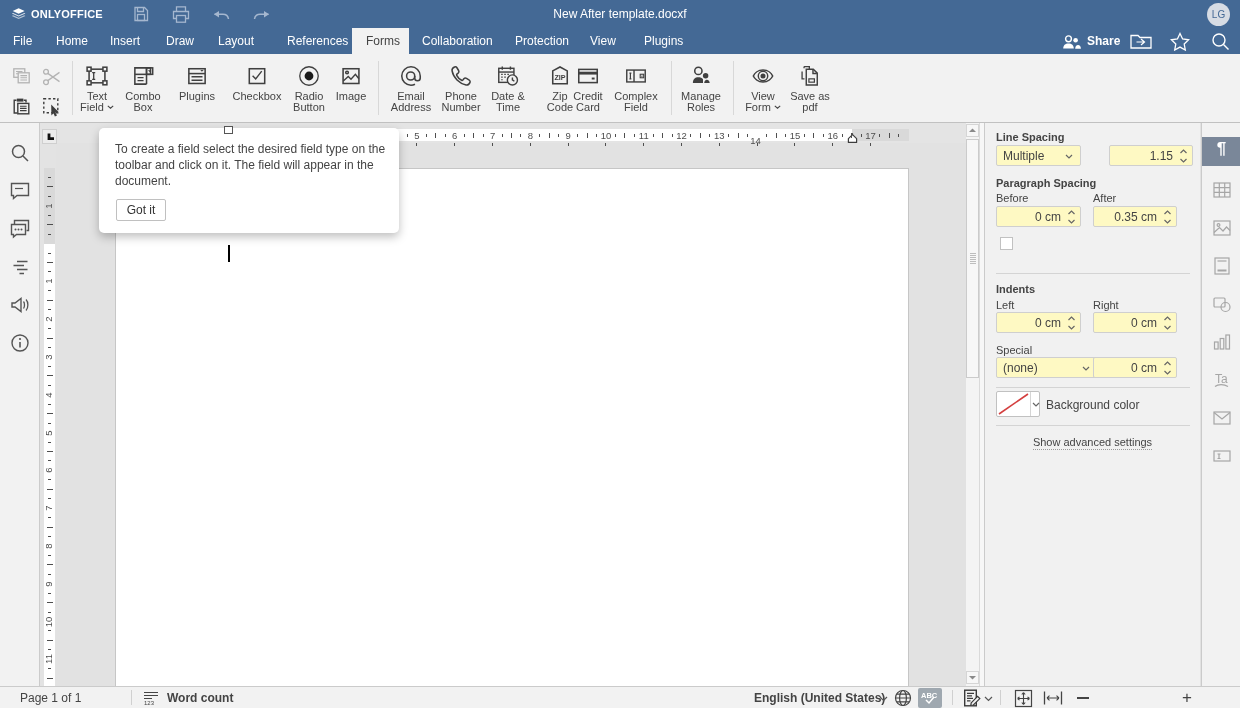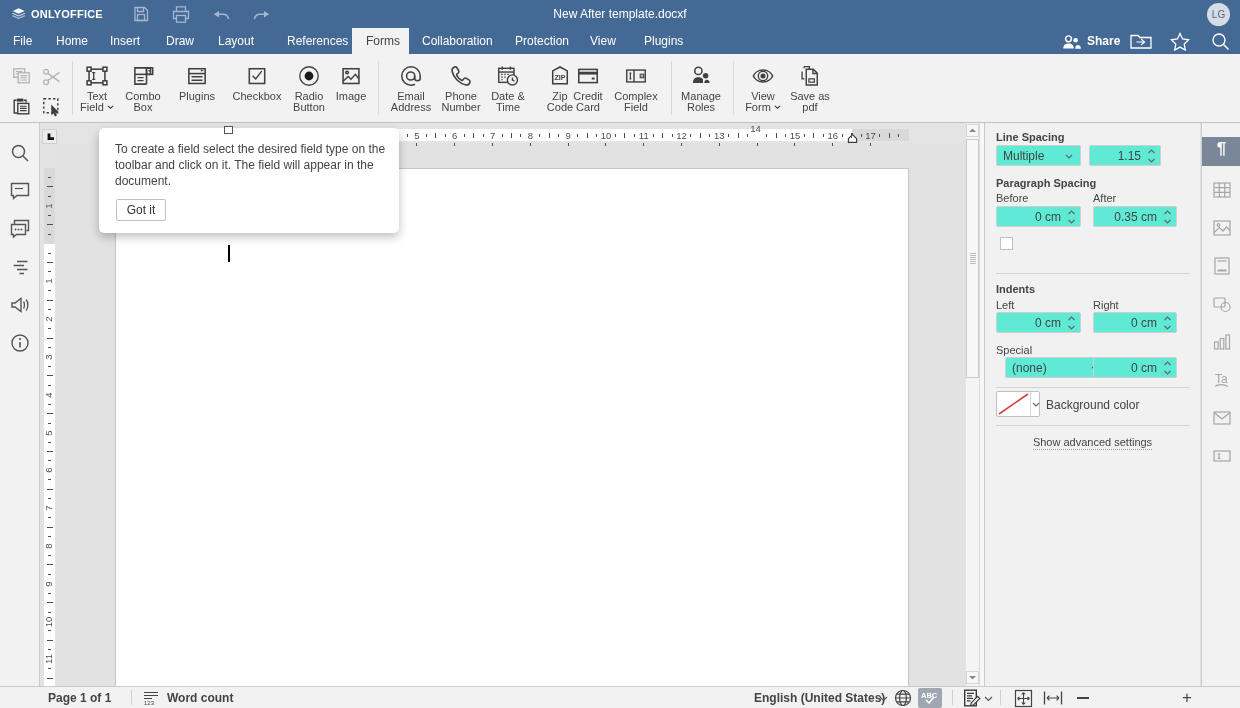--- a/index.html
+++ b/index.html
@@ -34,21 +34,21 @@
 #page{left:115px;top:168px;width:794px;height:518px;background:#fff;border:1px solid #c6c6c6;border-bottom:none}
 #cursor{left:228px;top:245px;width:2px;height:17px;background:#000}
 
 #vscroll{left:966px;top:123px;width:13px;height:563px;background:#f4f4f4}
 .sbtn{position:absolute;left:0px;width:13px;height:13px;background:#f7f7f7;border:1px solid #d5d5d5}
 #vthumb{position:absolute;left:0px;top:16px;width:13px;height:239px;background:#f7f7f7;border:1px solid #cbcbcb}
 #splitter{left:979px;top:123px;width:6px;height:563px;background:#f7f7f7;border-left:1px solid #dadada;border-right:1px solid #cbcbcb}
 
 #panel{left:985px;top:123px;width:215px;height:563px;background:#f1f1f1;font-size:11px;color:#444}
 .plbl{position:absolute;font-weight:bold;font-size:11px;color:#444}
-.pfld{position:absolute;height:21px;border:1px solid #cfcfcf;border-radius:2px;background:#5eead4;font-size:12px;color:#444}
+.pfld{position:absolute;height:21px;border:1px solid #cfcfcf;border-radius:2px;background:#fef9c3;font-size:12px;color:#444}
 .pfld .txt{position:absolute;left:6px;top:3px}
 .pfld .rtxt{position:absolute;right:19px;top:3px}
 .spin{position:absolute;right:4px;top:2px;width:9px;height:16px}
 .dchev{position:absolute;right:7px;top:8px}
 #iconbar{left:1201px;top:123px;width:39px;height:563px;background:#f2f2f2;border-left:1px solid #cbcbcb}
 .ric{position:absolute;left:10px;width:20px;height:20px}
 
 #status{left:0;top:686px;width:1240px;height:22px;background:#f2f2f2;border-top:1px solid #cbcbcb;font-size:12px;color:#444}
 
 #popup{left:99px;top:128px;width:300px;height:105px;background:#fff;border-radius:5px;box-shadow:0 4px 10px rgba(0,0,0,0.25);z-index:40}
@@ -366,21 +366,21 @@
     <div class="rnum" style="left:634.54px;top:7.5px;width:14px;text-align:center">12</div>
     <div class="tick" style="left:641.04px;top:20.3px;width:1px;height:3px"></div>
     <div class="tick" style="left:650.48875px;top:10.5px;width:1px;height:3px"></div>
     <div class="tick" style="left:659.9375px;top:9.5px;width:1px;height:5px"></div>
     <div class="tick" style="left:669.38625px;top:10.5px;width:1px;height:3px"></div>
     <div class="rnum" style="left:672.335px;top:7.5px;width:14px;text-align:center">13</div>
     <div class="tick" style="left:678.835px;top:20.3px;width:1px;height:3px"></div>
     <div class="tick" style="left:688.28375px;top:10.5px;width:1px;height:3px"></div>
     <div class="tick" style="left:697.7325000000001px;top:9.5px;width:1px;height:5px"></div>
     <div class="tick" style="left:707.18125px;top:10.5px;width:1px;height:3px"></div>
-    <div class="rnum" style="left:710.13px;top:1px;width:14px;text-align:left">14</div>
+    <div class="rnum" style="left:710.13px;top:13px;width:14px;text-align:left">14</div>
     <div class="tick" style="left:716.63px;top:20.3px;width:1px;height:3px"></div>
     <div class="tick" style="left:726.07875px;top:10.5px;width:1px;height:3px"></div>
     <div class="tick" style="left:735.5275px;top:9.5px;width:1px;height:5px"></div>
     <div class="tick" style="left:744.97625px;top:10.5px;width:1px;height:3px"></div>
     <div class="rnum" style="left:747.9250000000001px;top:7.5px;width:14px;text-align:center">15</div>
     <div class="tick" style="left:754.4250000000001px;top:20.3px;width:1px;height:3px"></div>
     <div class="tick" style="left:763.87375px;top:10.5px;width:1px;height:3px"></div>
     <div class="tick" style="left:773.3225px;top:9.5px;width:1px;height:5px"></div>
     <div class="tick" style="left:782.77125px;top:10.5px;width:1px;height:3px"></div>
     <div class="rnum" style="left:785.72px;top:7.5px;width:14px;text-align:center">16</div>
@@ -507,21 +507,21 @@
 </div>
 
 <div class="ab" id="panel">
   <div class="plbl" style="left:11px;top:8px">Line Spacing</div>
   <div class="pfld" style="left:11px;top:22px;width:85px">
       <span class="txt">Multiple</span>
       <svg class="dchev" width="8" height="5" viewBox="0 0 8 5">
         <path d="M1 1 L4 4 L7 1" stroke="#666" stroke-width="1.2" fill="none"></path>
       </svg>
     </div>
-  <div class="pfld" style="left:104px;top:22px;width:72px">
+  <div class="pfld" style="left:124px;top:22px;width:84px">
       <span class="rtxt">1.15</span>
     <svg class="spin" width="9" height="16" viewBox="0 0 9 16">
         <path d="M1.5 5 L4.5 2 L7.5 5 M1.5 11 L4.5 14 L7.5 11" stroke="#666" stroke-width="1.2" fill="none"></path>
       </svg>
     </div>
   <div class="plbl" style="left:11px;top:54px">Paragraph Spacing</div>
   <div class="ab" style="left:11px;top:69px">Before</div>
   <div class="ab" style="left:108px;top:69px">After</div>
   <div class="pfld" style="left:11px;top:83px;width:85px">
       <span class="rtxt">0 cm</span>
@@ -548,21 +548,21 @@
     </div>
   <div class="pfld" style="left:108px;top:189px;width:84px">
       <span class="rtxt">0 cm</span>
     <svg class="spin" width="9" height="16" viewBox="0 0 9 16">
         <path d="M1.5 5 L4.5 2 L7.5 5 M1.5 11 L4.5 14 L7.5 11" stroke="#666" stroke-width="1.2" fill="none"></path>
       </svg>
     </div>
   <div class="ab" style="left:11px;top:221px">Special</div>
   <div class="ab" style="left:11px;top:264px;width:194px;height:1px;background:#d4d4d4"></div>
   <div class="ab" style="left:11px;top:302px;width:194px;height:1px;background:#d4d4d4"></div>
-  <div class="pfld" style="left:20px;top:234px;width:102px">
+  <div class="pfld" style="left:11px;top:234px;width:102px">
       <span class="txt">(none)</span>
       <svg class="dchev" width="8" height="5" viewBox="0 0 8 5">
         <path d="M1 1 L4 4 L7 1" stroke="#666" stroke-width="1.2" fill="none"></path>
       </svg>
     </div>
   <div class="pfld" style="left:108px;top:234px;width:84px">
       <span class="rtxt">0 cm</span>
     <svg class="spin" width="9" height="16" viewBox="0 0 9 16">
         <path d="M1.5 5 L4.5 2 L7.5 5 M1.5 11 L4.5 14 L7.5 11" stroke="#666" stroke-width="1.2" fill="none"></path>
       </svg>
@@ -612,21 +612,21 @@
   <svg class="ric" style="top:285.2px" viewBox="0 0 20 20" fill="none" stroke="#a6a6a6" stroke-width="1.2">
     <rect x="2" y="4" width="16" height="12"></rect>
       <path d="M2 4.5 L10 11 L18 4.5"></path>
   </svg>
   <svg class="ric" style="top:323.3px" viewBox="0 0 20 20" fill="none" stroke="#a6a6a6" stroke-width="1.2">
     <rect x="2" y="5" width="16" height="10"></rect>
       <path d="M5.5 8 H8.5 M7 8 V12.5 M5.5 12.5 H8.5"></path>
   </svg>
 </div>
 <div class="ab" id="status">
-  <div class="ab" style="left:48px;top:4px;font-weight:bold">Page 1 of 1</div>
+  <div class="ab" style="left:20px;top:4px;font-weight:normal">Page 1 of 1</div>
   <div class="ab" style="left:131px;top:3px;width:1px;height:15px;background:#d0d0d0"></div>
   <svg class="ab" style="left:143px;top:4px" width="16" height="14" viewBox="0 0 16 14">
     <path d="M1 1.5 H15 M1 4.5 H15 M1 7.5 H9" stroke="#444" stroke-width="1.2" fill="none"></path>
     <text x="1" y="13.5" font-size="6" fill="#444" font-family="Liberation Sans">123</text>
   </svg>
   <div class="ab" style="left:167px;top:4px;font-weight:bold">Word count</div>
   <div class="ab" style="left:754px;top:4px;font-weight:bold">English (United States)</div>
   <svg class="ab" style="left:879px;top:9px" width="9" height="6" viewBox="0 0 9 6">
       <path d="M1 1 L4.5 4.5 L8 1" stroke="#555" stroke-width="1.2" fill="none"></path>
     </svg>

